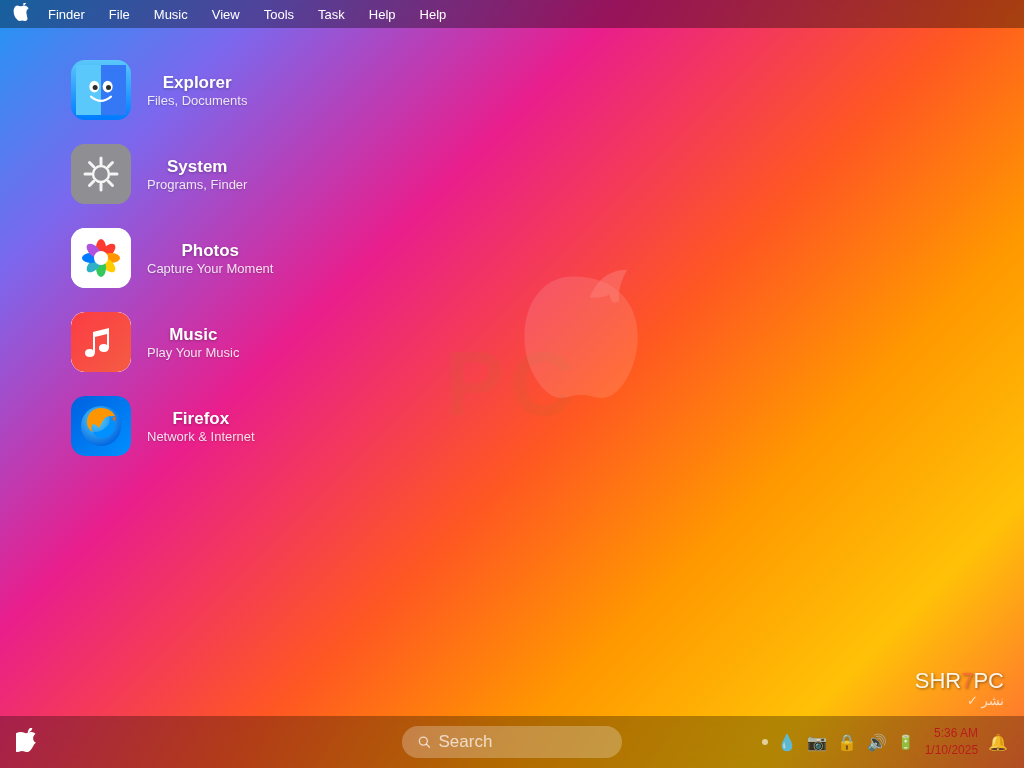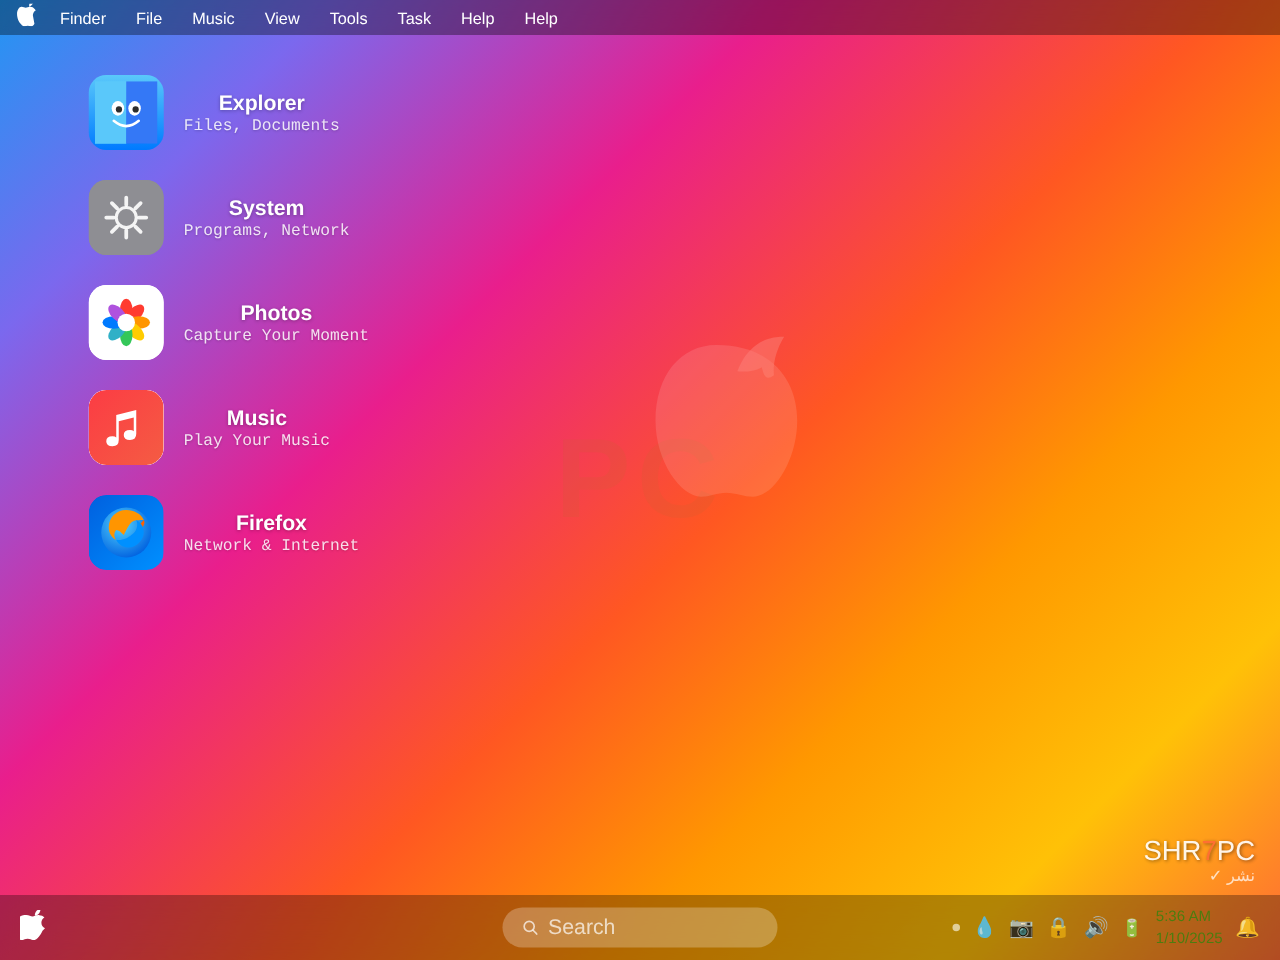--- a/index.html
+++ b/index.html
@@ -174,21 +174,20 @@
       text-shadow: 0 1px 3px rgba(0,0,0,0.3);
       text-align: center;
     }
 
     .app-desc {
       color: rgba(255,255,255,0.85);
       font-size: 13px;
       font-weight: 400;
       margin-top: 0;
       text-shadow: 0 1px 2px rgba(0,0,0,0.2);
-      font-family: Liberation Mono, monospace;
     }
 
     
     .taskbar {
       position: absolute;
       bottom: 0;
       left: 0;
       right: 0;
       height: 52px;
       background: rgba(0,0,0,0.3);
@@ -241,22 +240,23 @@
     }
 
     .taskbar-icon {
       color: white;
       font-size: 16px;
       cursor: pointer;
       opacity: 0.85;
     }
 
     .taskbar-time {
-      color: #4d7c0f;
+      color: #b91c1c;
       font-size: 12px;
+      text-align: right;
       line-height: 1.4;
     }
 
     
     .brand-watermark {
       position: absolute;
       bottom: 60px;
       right: 20px;
       z-index: 5;
       opacity: 0.9;
@@ -364,21 +364,21 @@
         <rect width="60" height="60" rx="14" fill="#8e8e93"></rect>
         <g fill="none" stroke="white" stroke-width="2.5">
 
           <circle cx="30" cy="30" r="8" stroke="rgba(255,255,255,0.9)" fill="none"></circle>
           <path d="M30 14v6M30 40v6M14 30h6M40 30h6M18.5 18.5l4.2 4.2M37.3 37.3l4.2 4.2M18.5 41.5l4.2-4.2M37.3 22.7l4.2-4.2" stroke="rgba(255,255,255,0.9)" stroke-width="3" stroke-linecap="round"></path>
         </g>
       </svg>
     </div>
     <div class="app-text">
       <span class="app-name">System</span>
-      <span class="app-desc">Programs, Network</span>
+      <span class="app-desc">Programs, Finder</span>
     </div>
   </div>
 
   <div class="app-item">
     <div class="app-icon icon-photos">
       <svg width="60" height="60" viewBox="0 0 60 60">
         <rect width="60" height="60" rx="14" fill="white"></rect>
 
         <g transform="translate(30,30)">
           <ellipse cx="0" cy="-10" rx="5" ry="9" fill="#ff3b30"></ellipse>

